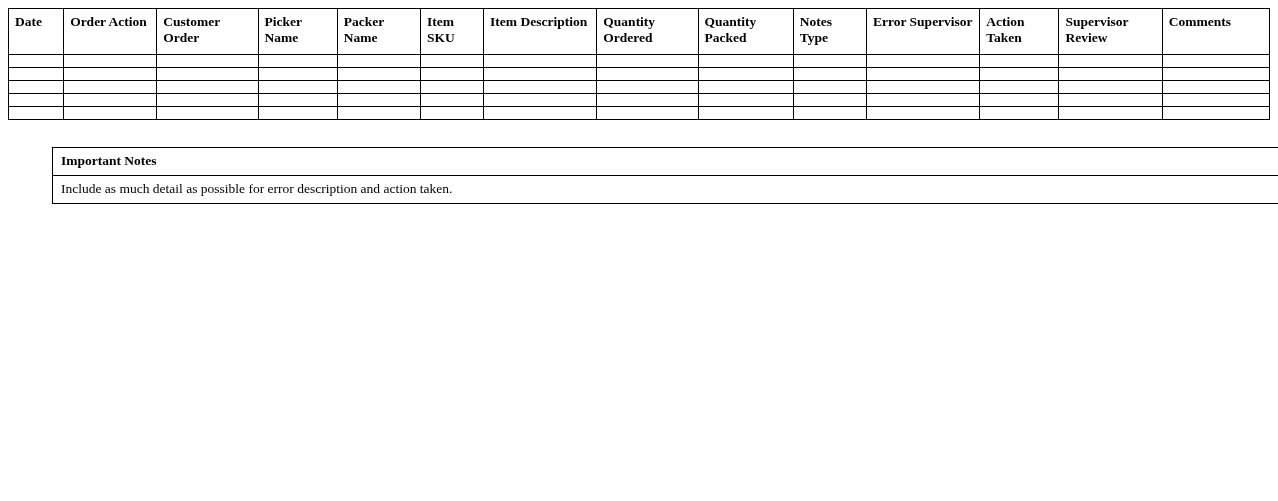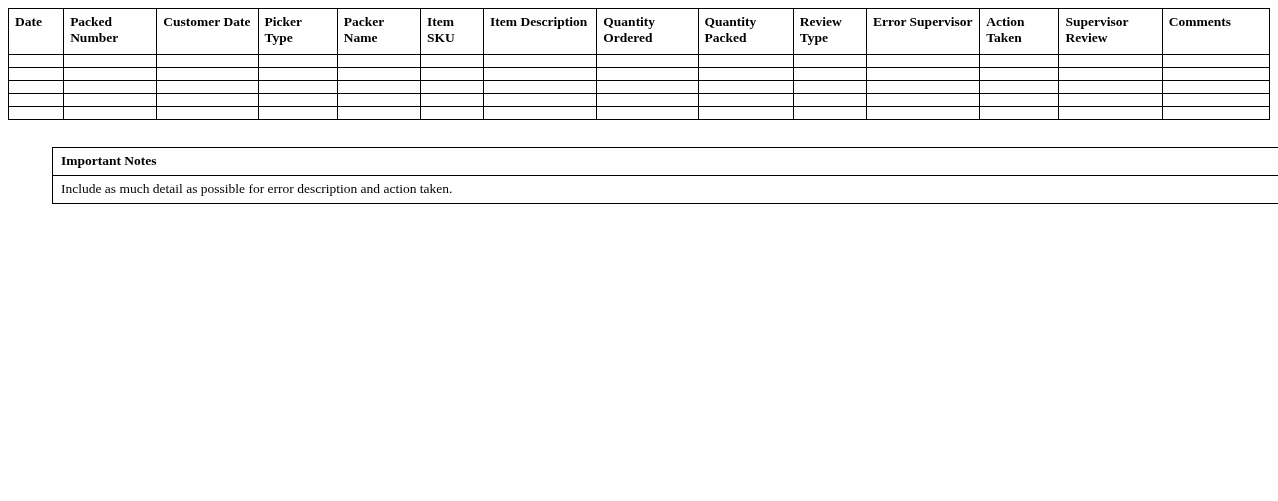--- a/index.html
+++ b/index.html
@@ -90,29 +90,29 @@
       <col style="width:95px">
       <col style="width:73px">
       <col style="width:113px">
       <col style="width:79px">
       <col style="width:103px">
       <col style="width:107px">
     </colgroup>
     <thead>
       <tr>
         <th>Date</th>
-        <th>Packed Number</th>
-        <th>Customer Date</th>
-        <th>Picker Type</th>
+        <th>Order Action</th>
+        <th>Customer Order</th>
+        <th>Picker Name</th>
         <th>Packer Name</th>
         <th>Item SKU</th>
         <th>Item Description</th>
         <th>Quantity Ordered</th>
         <th>Quantity Packed</th>
-        <th>Review Type</th>
+        <th>Notes Type</th>
         <th>Error Supervisor</th>
         <th>Action Taken</th>
         <th>Supervisor Review</th>
         <th>Comments</th>
       </tr>
     </thead>
     <tbody>
       <tr>
         <td class="entry-cell"></td>
         <td class="entry-cell"></td>

